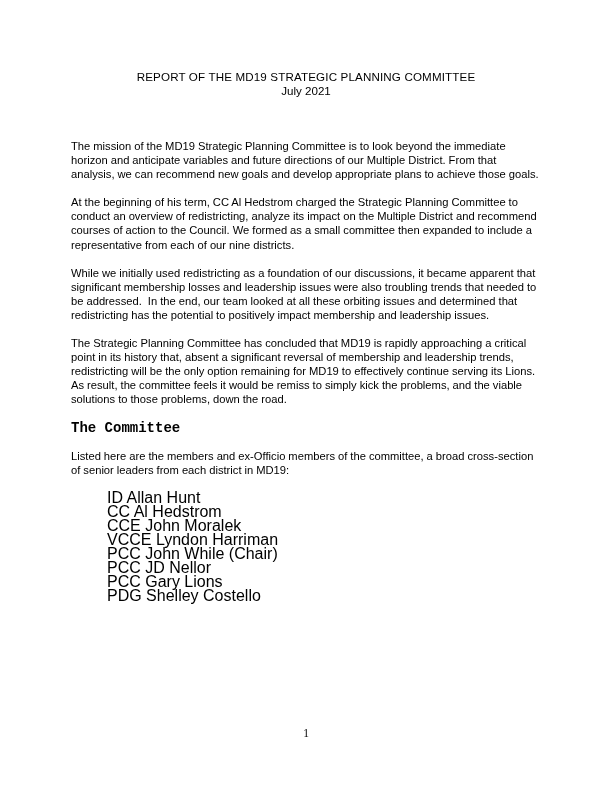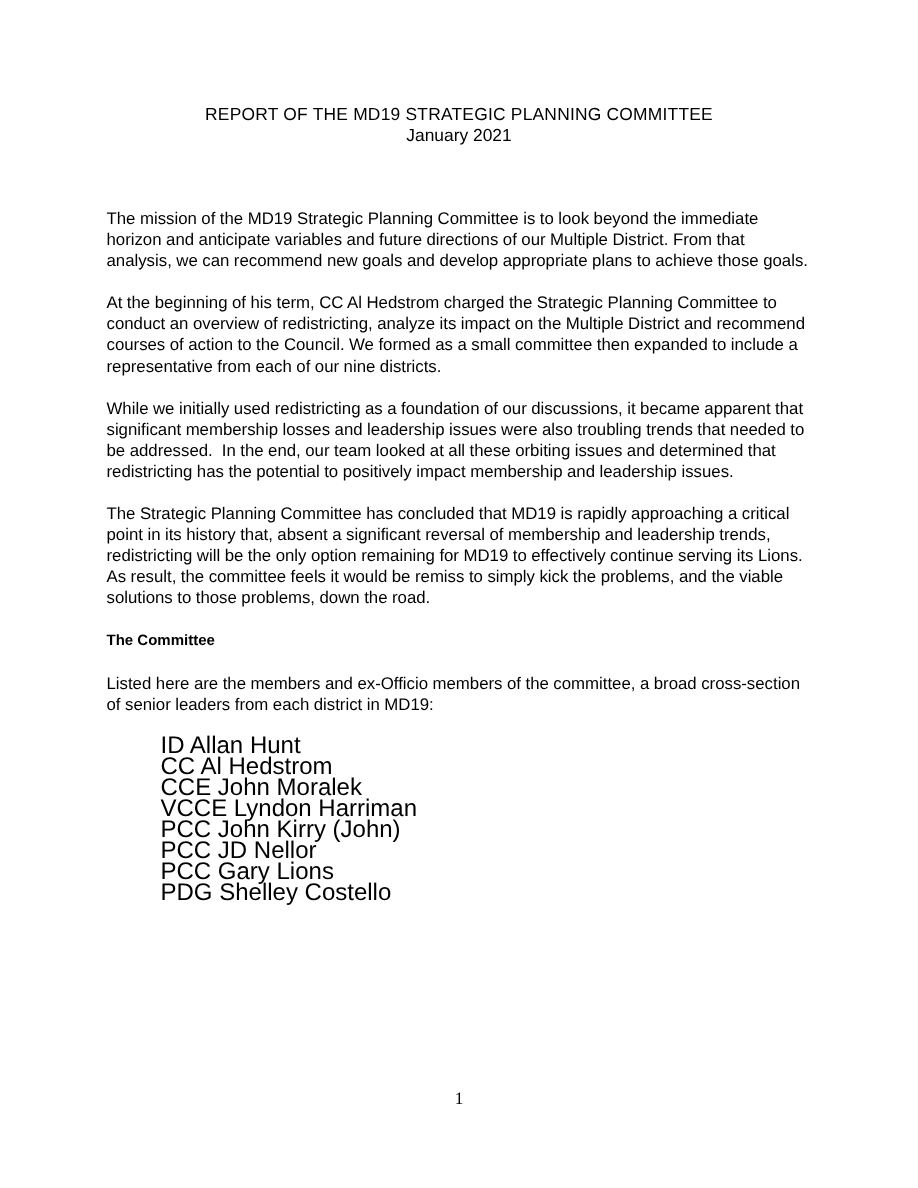--- a/index.html
+++ b/index.html
@@ -56,23 +56,24 @@
     margin: 12px 0 14px 0;
     font-size: 11.2px;
     line-height: 14.1px;
     text-align: left;
     white-space: pre-wrap;
     word-spacing: -0.1px;
   }
 
   h2.section-heading {
     margin: 0 0 14px 0;
-    font-size: 10px;
+    font-size: 14px;
     line-height: 14.1px;
     font-weight: bold;
+    font-family: Liberation Mono, monospace;
   }
 
   .member-list {
     list-style: none;
     margin: 0;
     padding: 0 0 0 36px;
   }
   .member-list li {
     font-size: 16px;
     line-height: 14.1px;
@@ -91,21 +92,21 @@
     line-height: 14px;
   }
 </style>
 </head>
 <body>
 
 <div class="page">
 
   <div class="title-block">
     <div class="doc-title">REPORT OF THE MD19 STRATEGIC PLANNING COMMITTEE</div>
-    <div class="doc-date">January 2021</div>
+    <div class="doc-date">July 2021</div>
   </div>
 
   <div class="body-col">
 
     <p class="para">The mission of the MD19 Strategic Planning Committee is to look beyond the immediate horizon and anticipate variables and future directions of our Multiple District. From that analysis, we can recommend new goals and develop appropriate plans to achieve those goals.</p>
 
     <p class="para">At the beginning of his term, CC Al Hedstrom charged the Strategic Planning Committee to conduct an overview of redistricting, analyze its impact on the Multiple District and recommend courses of action to the Council. We formed as a small committee then expanded to include a representative from each of our nine districts.</p>
 
     <p class="para">While we initially used redistricting as a foundation of our discussions, it became apparent that significant membership losses and leadership issues were also troubling trends that needed to be addressed.  In the end, our team looked at all these orbiting issues and determined that redistricting has the potential to positively impact membership and leadership issues.</p>
 
@@ -114,21 +115,21 @@
 
     <h2 class="section-heading">The Committee</h2>
 
     <p class="para">Listed here are the members and ex-Officio members of the committee, a broad cross-section of senior leaders from each district in MD19:</p>
 
     <ul class="member-list">
       <li>ID Allan Hunt</li>
       <li>CC Al Hedstrom</li>
       <li>CCE John Moralek</li>
       <li>VCCE Lyndon Harriman</li>
-      <li>PCC John Kirry (John)</li>
+      <li>PCC John While (Chair)</li>
       <li>PCC JD Nellor</li>
       <li>PCC Gary Lions</li>
       <li>PDG Shelley Costello</li>
     </ul>
 
   </div>
 
   <div class="page-number">1</div>
 
 </div>

